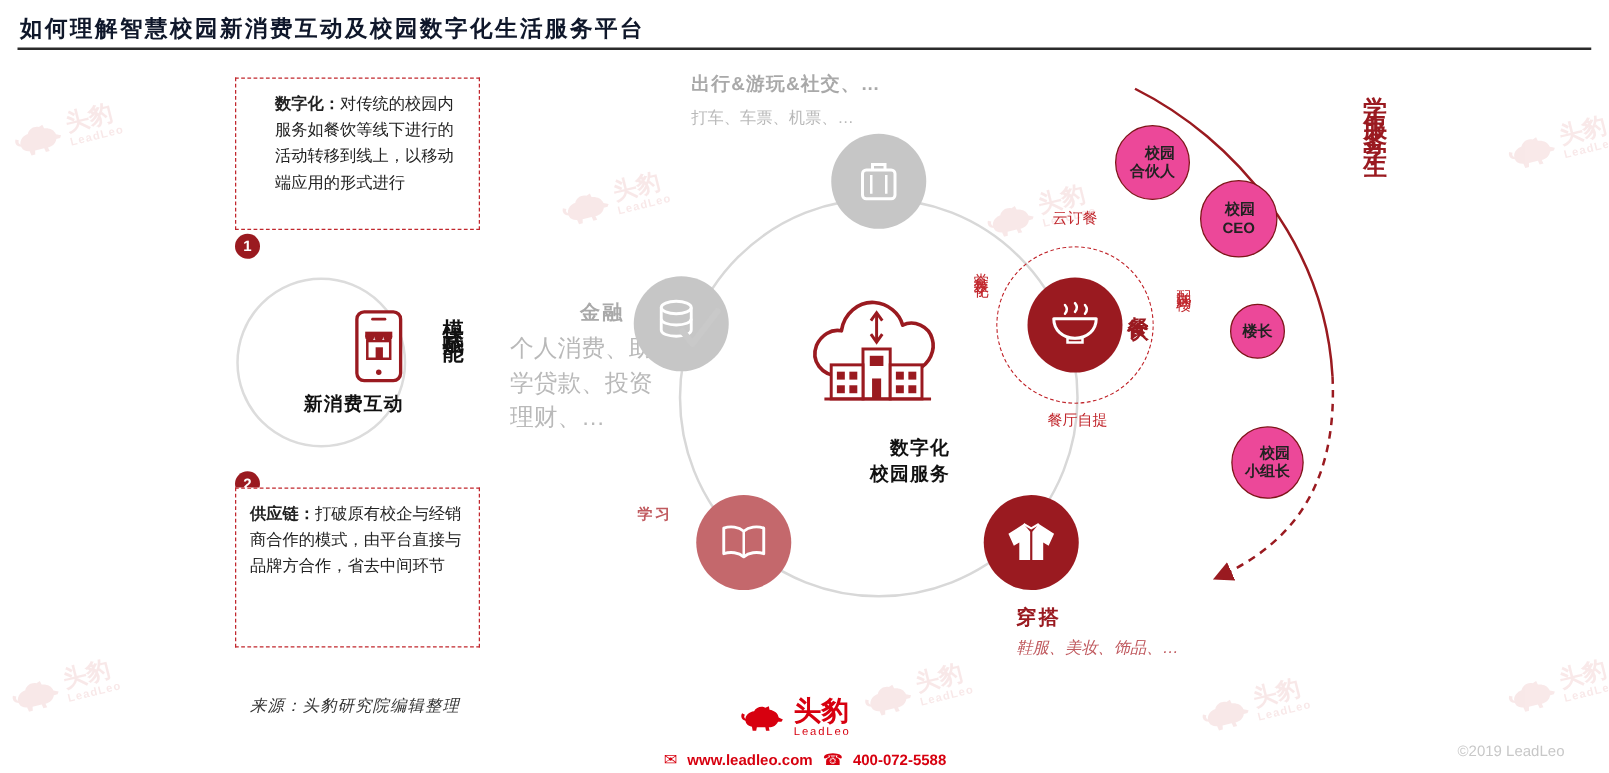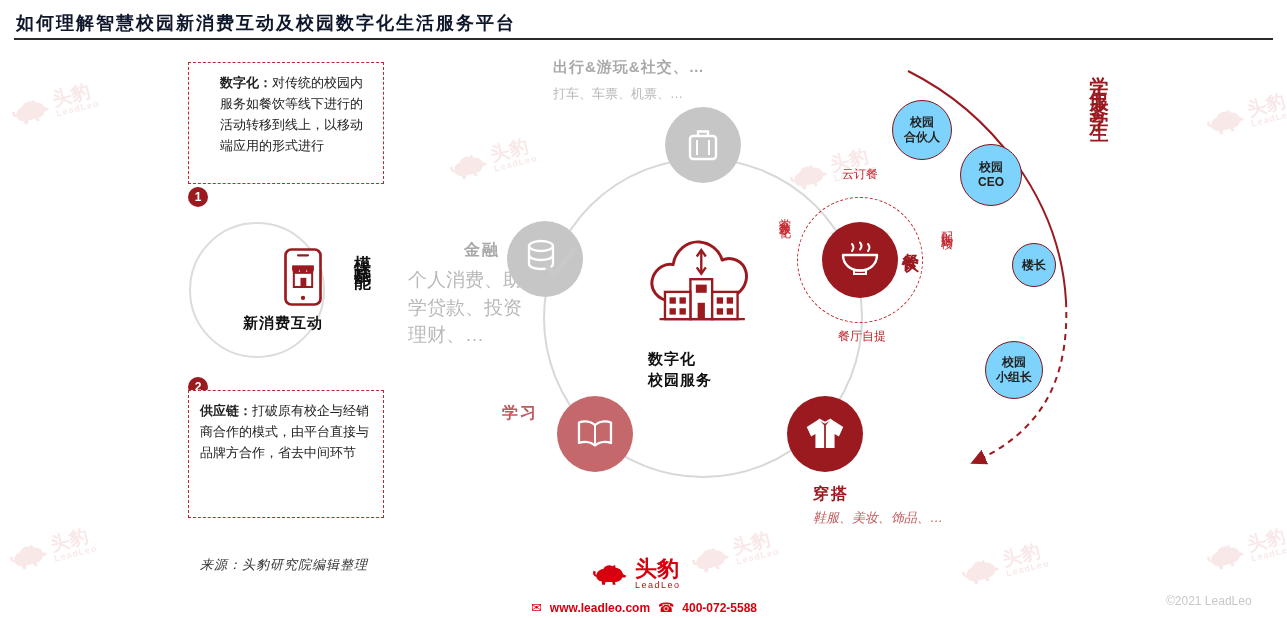--- a/index.html
+++ b/index.html
@@ -44,48 +44,48 @@
   .node-study   { left:557px; top:396px; width:76px; height:76px; background:var(--rose,#C4686C); }
   .node-dining  { left:822px; top:222px; width:76px; height:76px; background:var(--maroon,#9A1A20); }
   .node-outfit  { left:787px; top:396px; width:76px; height:76px; background:var(--maroon,#9A1A20); }
 
   .travel-label { left:553px; top:58px; width:260px; text-align:left; font-size:15px; font-weight:bold;
                   color:var(--gray_text,#A9A9A9); letter-spacing:1px; }
   .travel-sub   { left:553px; top:85px; width:260px; text-align:left; font-size:13px; color:var(--gray_sub,#B9B9B9); }
   .finance-label{ left:436px; top:240px; width:64px; text-align:right; font-size:16px; font-weight:bold;
                   color:var(--gray_text,#A9A9A9); letter-spacing:2px; }
   .finance-sub  { left:408px; top:266px; width:114px; font-size:19px; color:var(--gray_sub,#B9B9B9); line-height:1.45; }
-  .study-label  { left:466px; top:403px; width:72px; text-align:right; font-size:16px; font-weight:bold;
+  .study-label  { left:466px; top:403px; width:72px; text-align:right; font-size:12px; font-weight:bold;
                   color:var(--rose_text,#C05A5F); letter-spacing:2px; }
   .study-sub    { left:448px; top:428px; width:100px; font-size:13px; color:var(--rose_sub,#CE8C8F); line-height:1.45; }
 
   .center-icon  { left:645px; top:230px; }
-  .center-title { left:648px; top:348px; width:112px; text-align:left; font-size:15px; font-weight:bold;
+  .center-title { left:648px; top:348px; width:112px; text-align:right; font-size:15px; font-weight:bold;
                   color:#111; line-height:1.4; letter-spacing:1px; }
 
   .dash-ring { left:797px; top:197px; width:126px; height:126px; border:1.5px dashed var(--red,#C1272D); border-radius:50%; }
   .dining-label { left:899px; top:239px; font-size:17px; font-weight:bold; color:var(--maroon,#9A1A20); letter-spacing:4px; }
   .anno { font-size:12px; color:var(--red,#C1272D); }
   .anno-top    { left:810px; top:166px; width:100px; text-align:center; }
   .anno-left   { left:776px; top:209px; letter-spacing:2px; }
   .anno-right  { left:938px; top:222px; letter-spacing:2px; }
   .anno-bottom { left:810px; top:328px; width:104px; text-align:center; }
 
   .outfit-label { left:813px; top:484px; font-size:16px; font-weight:bold; color:var(--maroon,#9A1A20); letter-spacing:2px; }
   .outfit-sub   { left:813px; top:509px; font-size:13px; color:var(--rose_text,#C05A5F);font-style:italic; }
 
   
   .arc-svg { left:878px; top:56px; width:220px; height:430px; }
   .right-title { left:1086px; top:62px; font-size:19px; font-weight:bold; color:var(--maroon,#9A1A20); letter-spacing:9px; }
-  .role { border:1.6px solid #7E1418; border-radius:50%; background:#7dd3fc; display:flex; align-items:center;
-          justify-content:center; text-align:center; font-size:12px; font-weight:bold; color:#222;
+  .role { border:1.6px solid #7E1418; border-radius:50%; background:#ec4899; display:flex; align-items:center;
+          justify-content:center; text-align:right; font-size:12px; font-weight:bold; color:#222;
           white-space:pre-line; line-height:1.22; }
   .role1 { left:892px;  top:100px; width:60px; height:60px; }
   .role2 { left:960px;  top:144px; width:62px; height:62px; }
-  .role3 { left:1012px; top:243px; width:44px; height:44px; }
+  .role3 { left:984px; top:243px; width:44px; height:44px; }
   .role4 { left:985px;  top:341px; width:58px; height:58px; }
 
   
   .footer-logo { left:592px; top:558px; display:flex; align-items:center; gap:7px; }
   .logo-ico { width:36px; height:26px; fill:var(--brand_red,#D7000F); }
   .brand-cn { font-size:22px; font-weight:bold; color:var(--brand_red,#D7000F); line-height:1; }
   .brand-en { font-size:9px; color:var(--brand_red,#D7000F); letter-spacing:1.5px; }
   .contact { left:524px; top:600px; width:240px; display:flex; align-items:center; justify-content:center;
              gap:8px; font-size:12px; color:var(--brand_red,#D7000F); font-weight:bold; }
   .contact .glyph { font-weight:normal; font-size:13px; }
@@ -320,15 +320,15 @@
       <div class="brand-cn">头豹</div>
       <div class="brand-en">LeadLeo</div>
     </div>
   </div>
   <div class="abs contact">
     <span class="glyph">✉</span>
     <span>www.leadleo.com</span>
     <span class="glyph">☎</span>
     <span>400-072-5588</span>
   </div>
-  <div class="abs copyright">©2021 LeadLeo</div>
+  <div class="abs copyright">©2019 LeadLeo</div>
 
 </div>
 
 </body></html>

